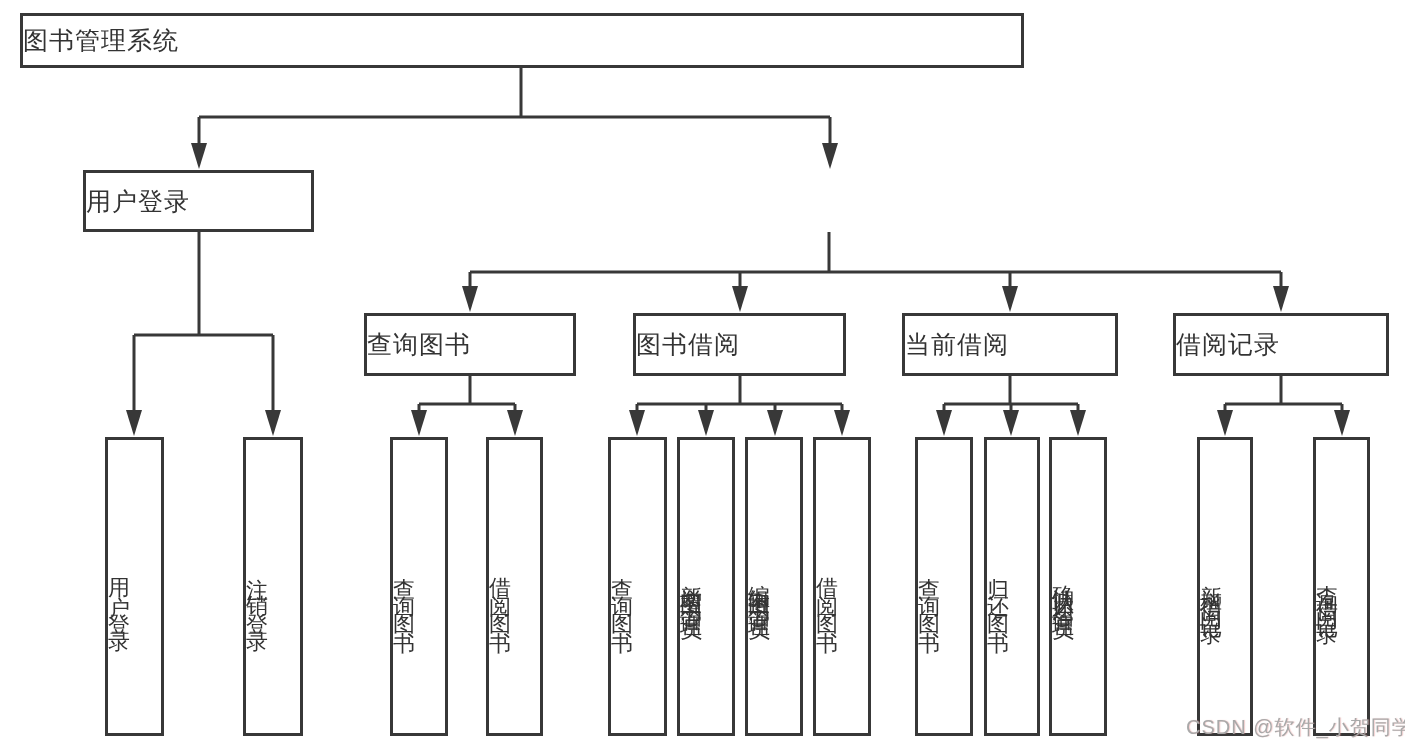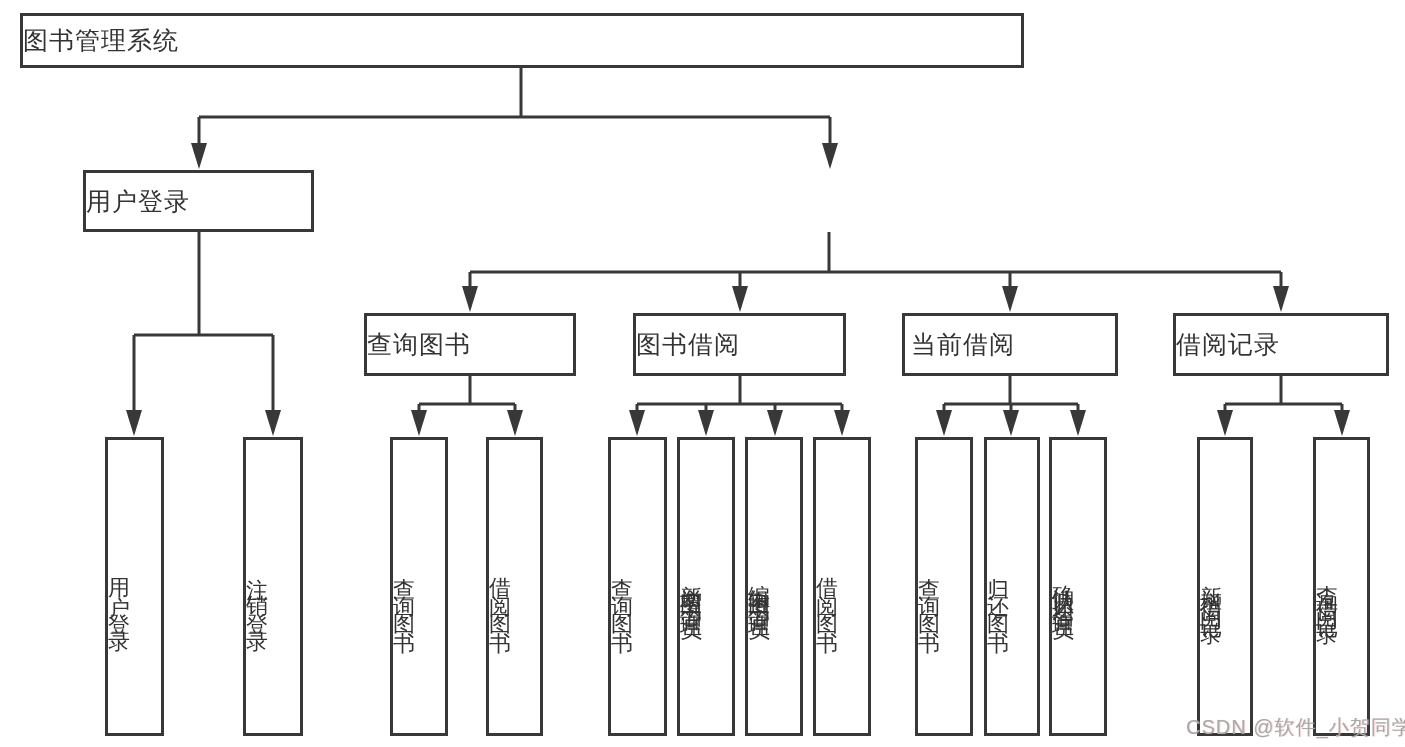--- a/index.html
+++ b/index.html
@@ -92,21 +92,21 @@
   <div class="box hnode" style="left:83px;top:170px;width:231px;height:62px;">
     <span>用户登录</span>
   </div>
 
   <div class="box hnode" style="left:364px;top:313px;width:212px;height:63px;">
     <span>查询图书</span>
   </div>
   <div class="box hnode" style="left:633px;top:313px;width:213px;height:63px;">
     <span>图书借阅</span>
   </div>
-  <div class="box hnode" style="left:902px;top:313px;width:216px;height:63px;padding-left:6px;">
+  <div class="box hnode" style="left:902px;top:313px;width:216px;height:63px;">
     <span>当前借阅</span>
   </div>
   <div class="box hnode" style="left:1173px;top:313px;width:216px;height:63px;">
     <span>借阅记录</span>
   </div>
 
   <div class="box leaf" style="left:105px;top:437px;width:59px;height:299px;">
     <span class="vtext ls-lg">用户登录</span>
   </div>
   <div class="box leaf" style="left:243px;top:437px;width:60px;height:299px;">

